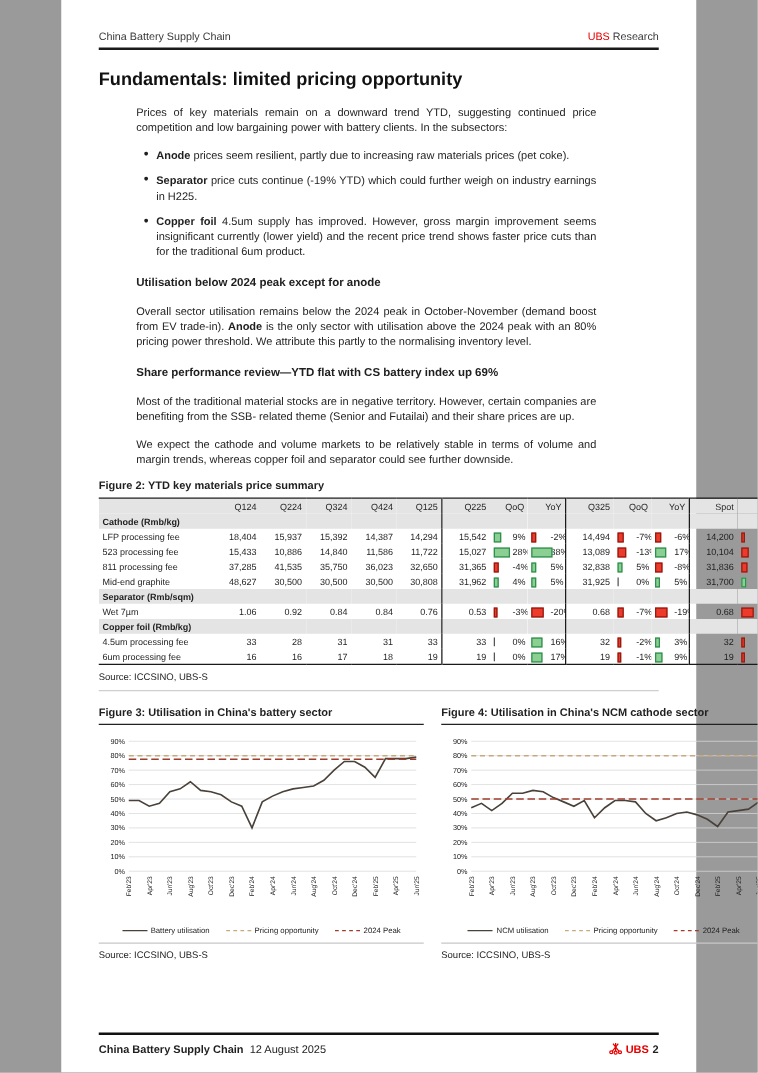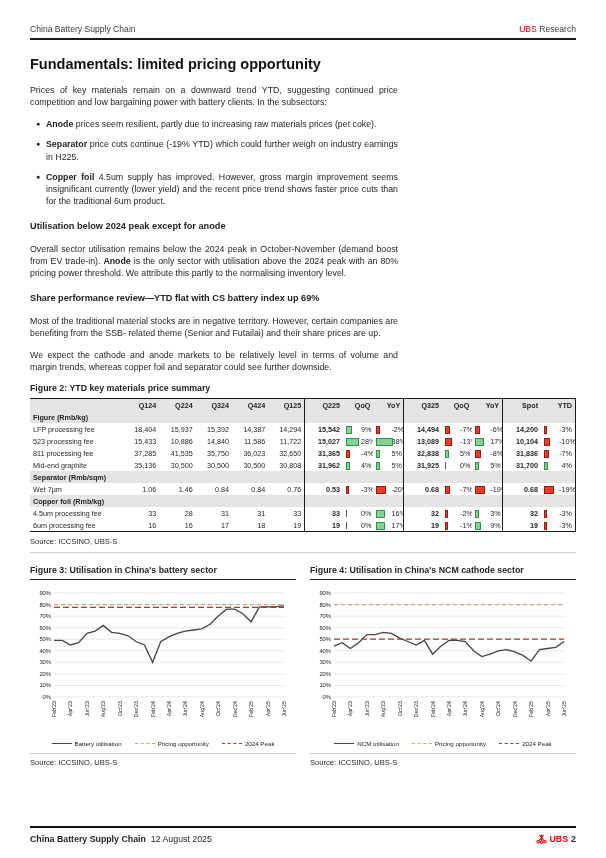--- a/index.html
+++ b/index.html
@@ -1,39 +1,39 @@
 <!DOCTYPE html>
 <html><head>
 <meta charset="utf-8">
 <style>
   html,body{margin:0;padding:0;background:#9a9a9a;}
-  .page{width:606px;height:858px;background:#ffffff;position:relative;margin:0 auto;
+  .page{width:508px;height:858px;background:#ffffff;position:relative;margin:0 auto;
         box-sizing:border-box;padding:24px 30px 0 30px;
         font-family:"Liberation Sans",sans-serif;color:#1f1f1f;}
   .hdr{display:flex;justify-content:space-between;font-size:8.6px;color:#3a3a3a;}
   .red{color:#e60000;}
   .hdr-rule{border-bottom:2.4px solid #1a1a1a;margin-top:4px;}
   h1{font-size:14.5px;font-weight:bold;margin:16px 0 12px 0;color:#111;}
-  .text-col{width:368px;font-size:8.8px;line-height:1.38;text-align:justify;}
+  .text-col{width:368px;font-size:8.8px;line-height:1.38;text-align:justify;margin-left:30px;}
   .text-col p{margin:0 0 10px 0;}
   h2{font-size:9.2px;font-weight:bold;margin:13px 0 10px 0;text-align:left;}
   .bullet{display:flex;margin:0 0 8px 0;}
   .bullet .dot{width:16px;text-align:center;font-size:7px;line-height:12px;flex:none;}
   .bullet .btxt{flex:1;}
   
   .fig2-title{font-size:8.8px;font-weight:bold;margin:4px 0 5px 0;}
   table{width:546px;border-collapse:collapse;table-layout:fixed;
         border-top:1.3px solid #1a1a1a;border-bottom:1.3px solid #1a1a1a;
         border-right:1.6px solid #1a1a1a;font-size:7.2px;}
   th,td{padding:1.5px 3px;text-align:right;white-space:nowrap;overflow:hidden;line-height:1.25;}
   th:first-child,td:first-child{text-align:left;}
-  thead th{background:#e4e4e4;font-weight:bold;}
+  thead th{background:#e4e4e4;font-weight:normal;}
   tr.sec td{background:#e4e4e4;font-weight:bold;}
   td.grp,th.grp{border-left:1.6px solid #1a1a1a;}
-  td.vb{font-weight:bold;}
+  td.vb{font-weight:normal;}
   .pcell{display:flex;align-items:center;}
   .barbox{width:15px;height:7px;position:relative;flex:none;}
   .bar{position:absolute;left:0;top:0;height:6px;display:block;}
   .bar.g{background:#8ccf92;border:0.5px solid #2f8f4e;}
   .bar.r{background:#ed3a2b;border:0.5px solid #901d12;}
   .bar.z{background:#555;width:1px;height:7px;}
   .pv{flex:1;text-align:right;}
   .tbl-src{font-size:7.6px;margin:5px 0 0 0;padding-bottom:6px;border-bottom:1px solid #cfcfcf;}
   
   .figs{display:flex;gap:14px;margin-top:12px;}
@@ -76,21 +76,21 @@
         </div>
         <div class="bullet">
           <span class="dot">●</span>
           <span class="btxt"><b>Copper foil</b><span> 4.5um supply has improved. However, gross margin improvement seems insignificant currently (lower yield) and the recent price trend shows faster price cuts than for the traditional 6um product.</span></span>
         </div>
       </div>
     <h2>Utilisation below 2024 peak except for anode</h2>
     <p><span>Overall sector utilisation remains below the 2024 peak in October-November (demand boost from EV trade-in). </span><b>Anode</b><span> is the only sector with utilisation above the 2024 peak with an 80% pricing power threshold. We attribute this partly to the normalising inventory level.</span></p>
     <h2>Share performance review—YTD flat with CS battery index up 69%</h2>
     <p>Most of the traditional material stocks are in negative territory. However, certain companies are benefiting from the SSB- related theme (Senior and Futailai) and their share prices are up.</p>
-    <p>We expect the cathode and anode markets to be relatively level in terms of volume and margin trends, whereas copper foil and separator could see further downside.</p>
+    <p>We expect the cathode and volume markets to be relatively stable in terms of volume and margin trends, whereas copper foil and separator could see further downside.</p>
   </div>
 
   <div>
     <div class="fig2-title">Figure 2: YTD key materials price summary</div>
     <table id="price-table">
         <colgroup>
           <col style="width: 92px;">
           <col style="width: 36px;">
           <col style="width: 36px;">
           <col style="width: 36px;">
@@ -118,21 +118,21 @@
             <th>YoY</th>
             <th class="grp">Q325</th>
             <th>QoQ</th>
             <th>YoY</th>
             <th class="grp">Spot</th>
             <th>YTD</th>
           </tr>
         </thead>
         <tbody>
           <tr class="sec">
-            <td>Figure (Rmb/kg)</td>
+            <td>Cathode (Rmb/kg)</td>
             <td></td>
             <td></td>
             <td></td>
             <td></td>
             <td></td>
             <td class="grp"></td>
             <td></td>
             <td></td>
             <td class="grp"></td>
             <td></td>
@@ -288,21 +288,21 @@
               <div class="pcell">
                 <span class="barbox">
                   <i class="bar r" style="width:2.8px"></i>
                 </span>
                 <span class="pv">-7%</span>
               </div>
             </td>
           </tr>
           <tr>
             <td class="">Mid-end graphite</td>
-            <td class="">35,136</td>
+            <td class="">48,627</td>
             <td class="">30,500</td>
             <td class="">30,500</td>
             <td class="">30,500</td>
             <td class="">30,808</td>
             <td class="vb grp">31,962</td>
             <td>
               <div class="pcell">
                 <span class="barbox">
                   <i class="bar g" style="width:1.6px"></i>
                 </span>
@@ -356,21 +356,21 @@
             <td></td>
             <td class="grp"></td>
             <td></td>
             <td></td>
             <td class="grp"></td>
             <td></td>
           </tr>
           <tr>
             <td class="">Wet 7µm</td>
             <td class="">1.06</td>
-            <td class="">1.46</td>
+            <td class="">0.92</td>
             <td class="">0.84</td>
             <td class="">0.84</td>
             <td class="">0.76</td>
             <td class="vb grp">0.53</td>
             <td>
               <div class="pcell">
                 <span class="barbox">
                   <i class="bar r" style="width:1.2px"></i>
                 </span>
                 <span class="pv">-3%</span>

